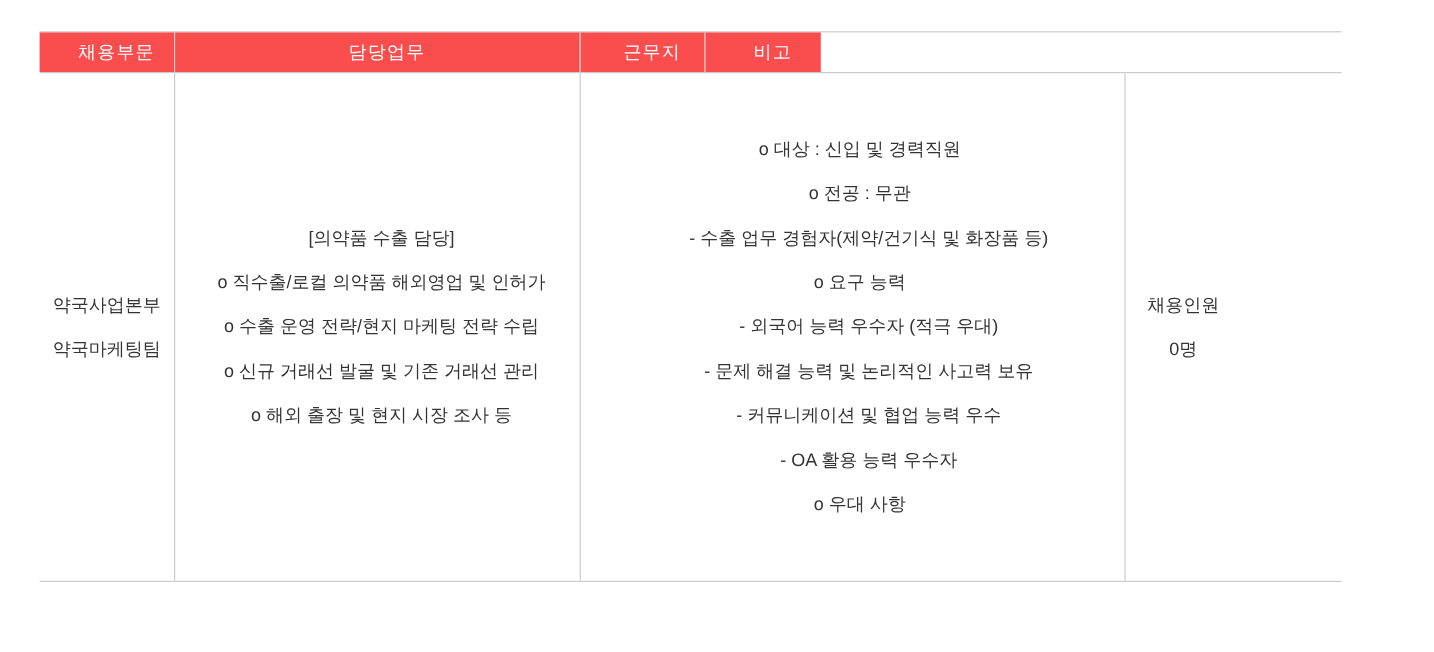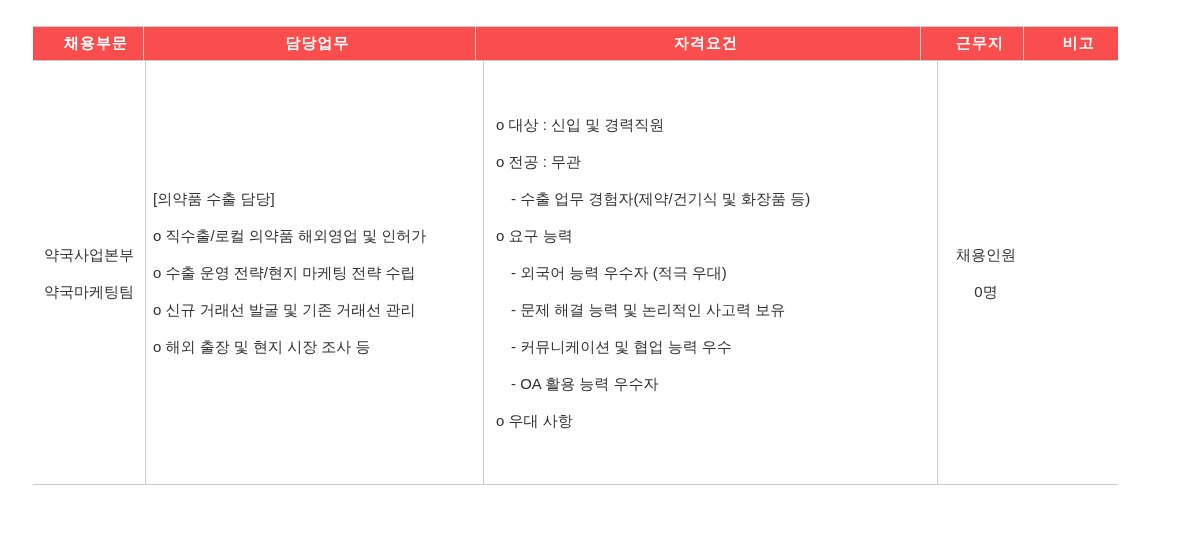--- a/index.html
+++ b/index.html
@@ -24,42 +24,42 @@
   }
   .thead {
     display: flex;
     height: 34px;
     border-top: 1px solid var(--border);
     box-sizing: border-box;
   }
   .th {
     background: var(--accent);
     color: var(--header-text);
-    font-weight: bold;
+    font-weight: normal;
     display: flex;
     align-items: center;
     justify-content: center;
     box-sizing: border-box;
     letter-spacing: 1px;
     padding-left: 16px;
   }
   .th + .th { border-left: 1px solid var(--border); text-align: right; }
   .tbody {
     display: flex;
     height: 423px;
     border-top: 1px solid var(--border);
     border-bottom: 1px solid var(--border);
   }
   .td {
     box-sizing: border-box;
     display: flex;
     flex-direction: column;
     justify-content: center;
   }
-  .td + .td { border-left: 1px solid var(--border); }
+  .td + .td { border-left: 1px solid var(--border); align-items: center; }
   .col-section { width: 112px; }
   .col-duties  { width: 338px; }
   .col-quals   { width: 454px; }
   .col-location{ width: 104px; }
   .col-note    { width: 97px; }
   .td.center { align-items: center; text-align: left; }
   .td.col-duties { padding-left: 7px; }
   .td.col-quals  { padding-left: 12px; }
   .line {
     line-height: 37px;
@@ -67,21 +67,20 @@
   }
   .indent-1 { padding-left: 15px; }
 </style>
 </head>
 <body>
 
 <div class="jobs-table">
   <div class="thead">
     <div class="th col-section">채용부문</div>
     <div class="th col-duties">담당업무</div>
-    <div class="th col-quals">자격요건</div>
     <div class="th col-location">근무지</div>
     <div class="th col-note">비고</div>
   </div>
   <div class="tbody">
     <div class="td center col-section">
         <div class="line">약국사업본부</div>
         <div class="line">약국마케팅팀</div>
       </div>
     <div class="td col-duties">
         <div class="line">[의약품 수출 담당]</div>

